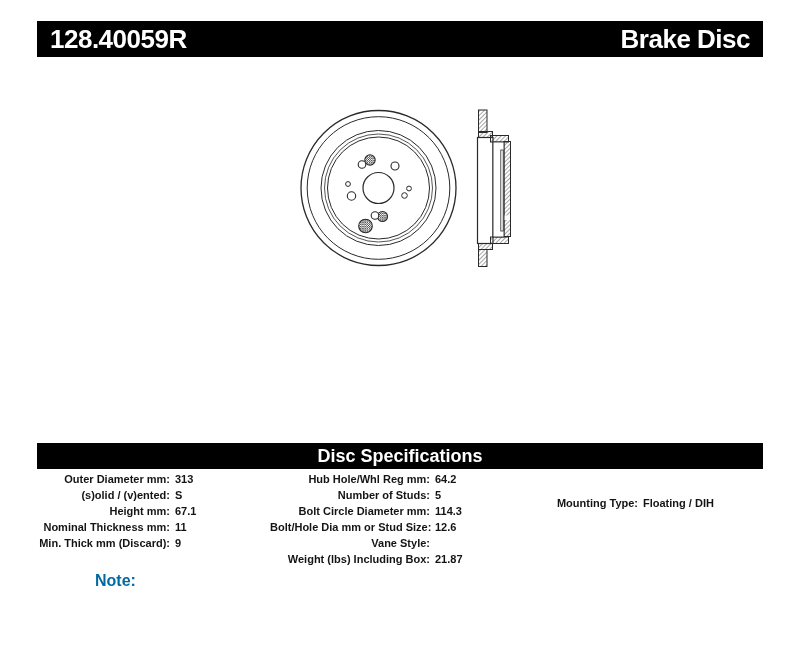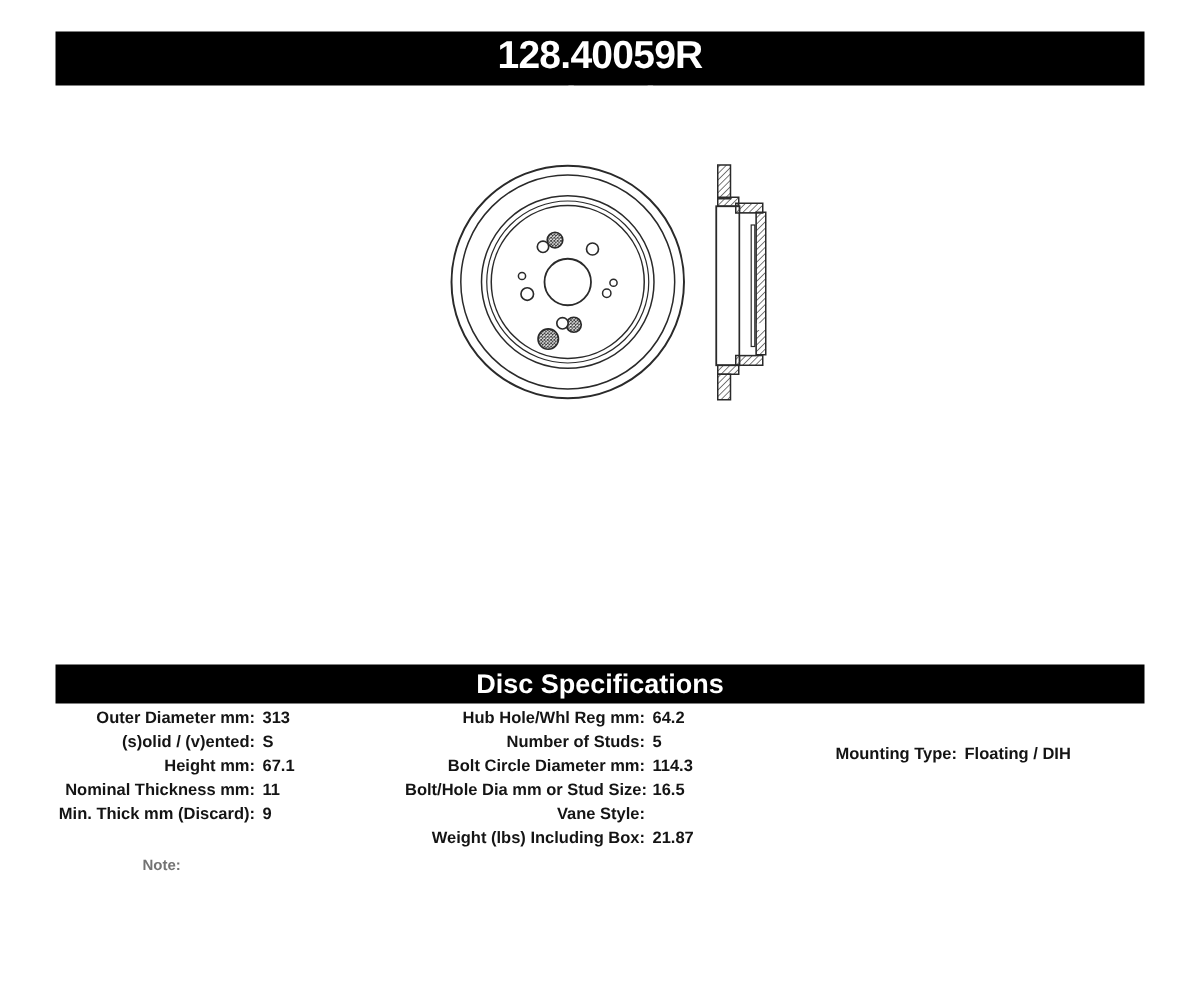--- a/index.html
+++ b/index.html
@@ -16,21 +16,20 @@
     color: #ffffff;
     font-weight: bold;
     box-sizing: border-box;
   }
   #header-bar {
     left: 37px; top: 21px; width: 726px; height: 36px;
     display: flex; justify-content: space-between; align-items: center;
     padding: 0 13px;
     font-size: 26px;
     letter-spacing: -0.5px;
-    flex-direction: column;
   }
   #spec-title-bar {
     left: 37px; top: 443px; width: 726px; height: 26px;
     display: flex; justify-content: center; align-items: center;
     font-size: 18px;
   }
   #drawing-svg {
     position: absolute; left: 280px; top: 95px;
     width: 245px; height: 185px;
   }
@@ -42,21 +41,21 @@
   .spec-lbl { display: inline-block; text-align: right; }
   .spec-val { padding-left: 5px; }
   #spec-col1 { left: 30px; }
   #spec-col1 .spec-lbl { width: 140px; }
   #spec-col2 { left: 270px; }
   #spec-col2 .spec-lbl { width: 160px; }
   #spec-col3 { left: 528px; margin-top: 24px; }
   #spec-col3 .spec-lbl { width: 110px; }
   #note-label {
     position: absolute; left: 95px; top: 572px;
-    font-size: 10px; font-weight: bold; color: #737373;
+    font-size: 16px; font-weight: bold; color: #0369a1;
   }
 </style>
 </head>
 <body>
 
 <div id="header-bar" class="black-bar">
   <span>128.40059R</span>
   <span>Brake Disc</span>
 </div>
 
@@ -147,21 +146,21 @@
   <div class="spec-row">
     <span class="spec-lbl">Number of Studs:</span>
       <span class="spec-val">5</span>
   </div>
   <div class="spec-row">
     <span class="spec-lbl">Bolt Circle Diameter mm:</span>
       <span class="spec-val">114.3</span>
   </div>
   <div class="spec-row">
     <span class="spec-lbl">Bolt/Hole Dia mm or Stud Size:</span>
-      <span class="spec-val">16.5</span>
+      <span class="spec-val">12.6</span>
   </div>
   <div class="spec-row">
     <span class="spec-lbl">Vane Style:</span>
       <span class="spec-val"></span>
   </div>
   <div class="spec-row">
     <span class="spec-lbl">Weight (lbs) Including Box:</span>
       <span class="spec-val">21.87</span>
   </div>
 </div>

